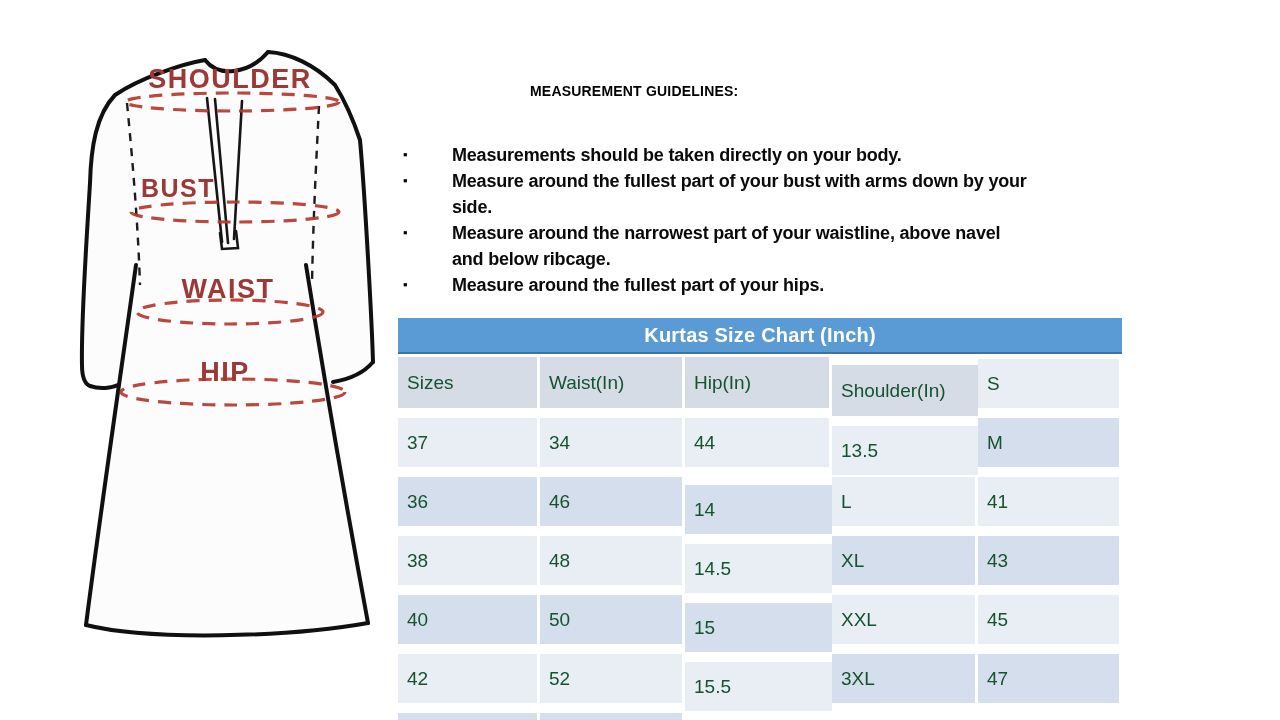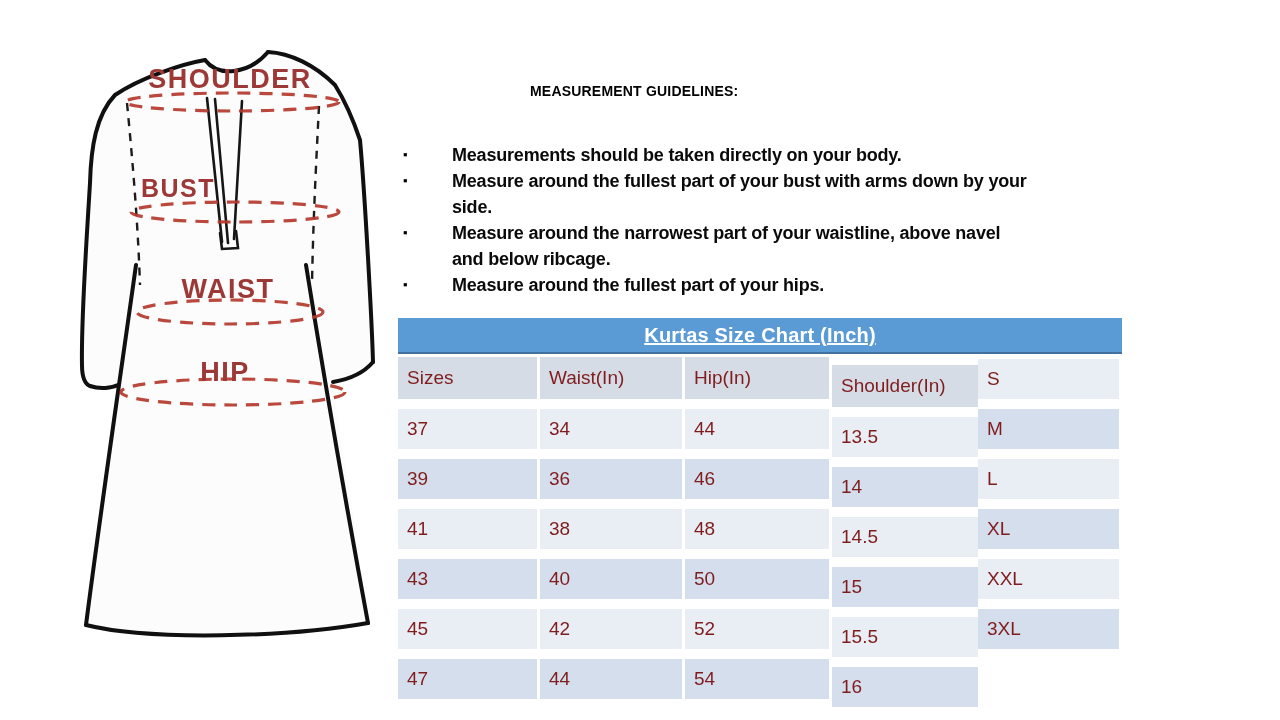--- a/index.html
+++ b/index.html
@@ -27,30 +27,30 @@
     width:52px;flex:0 0 52px;font-size:13px;line-height:26px;color:#000;
     padding-left:3px;box-sizing:border-box;
   }
   .guide-lines{font-size:18px;font-weight:bold;line-height:26px;color:#0a0a0a;letter-spacing:-0.2px;}
   
   #size-chart{position:absolute;left:398px;top:318px;width:724px;}
   #size-chart-title{
     height:34px;background:var(--title-bg);border-bottom:2px solid var(--title-border);
     color:var(--title-text);font-size:20px;font-weight:bold;
     display:flex;align-items:center;justify-content:center;
-    margin-bottom:3px;letter-spacing:.2px;text-decoration:underline;
+    margin-bottom:3px;letter-spacing:.2px;
   }
   #size-grid{
     display:grid;
     grid-template-columns:142px 145px 147px 146px 144px;
   }
   .cell{
-    height:42px;display:flex;align-items:center;
+    height:51px;display:flex;align-items:center;
     padding-left:9px;box-sizing:border-box;
-    font-size:19px;color:#7f1d1d;
+    font-size:19px;color:#14532d;
     border-top:2px solid #ffffff;border-right:3px solid #ffffff;
   }
   .cell.last-col{border-right:none;margin-top:8px;}
   .cell.th{background:var(--header-bg);border-top:none;}
   .cell.row-light{background:var(--row-light);}
   .cell.row-dark{background:var(--row-dark);}
 </style>
 </head>
 <body style="--dash-color: #B5382C; --label-color: #9C3937; --title-bg: #5B9BD5; --title-border: #41719C; --title-text: #FFFFFF; --header-bg: #D6DCE6; --row-light: #E9EDF4; --row-dark: #D5DEED;">
 
@@ -135,21 +135,20 @@
       <div class="cell th">Sizes</div>
       <div class="cell th">Waist(In)</div>
       <div class="cell th">Hip(In)</div>
       <div class="cell th last-col">Shoulder(In)</div>
       <div class="cell row-light">S</div>
       <div class="cell row-light">37</div>
       <div class="cell row-light">34</div>
       <div class="cell row-light">44</div>
       <div class="cell row-light last-col">13.5</div>
       <div class="cell row-dark">M</div>
-      <div class="cell row-dark">39</div>
       <div class="cell row-dark">36</div>
       <div class="cell row-dark">46</div>
       <div class="cell row-dark last-col">14</div>
       <div class="cell row-light">L</div>
       <div class="cell row-light">41</div>
       <div class="cell row-light">38</div>
       <div class="cell row-light">48</div>
       <div class="cell row-light last-col">14.5</div>
       <div class="cell row-dark">XL</div>
       <div class="cell row-dark">43</div>

